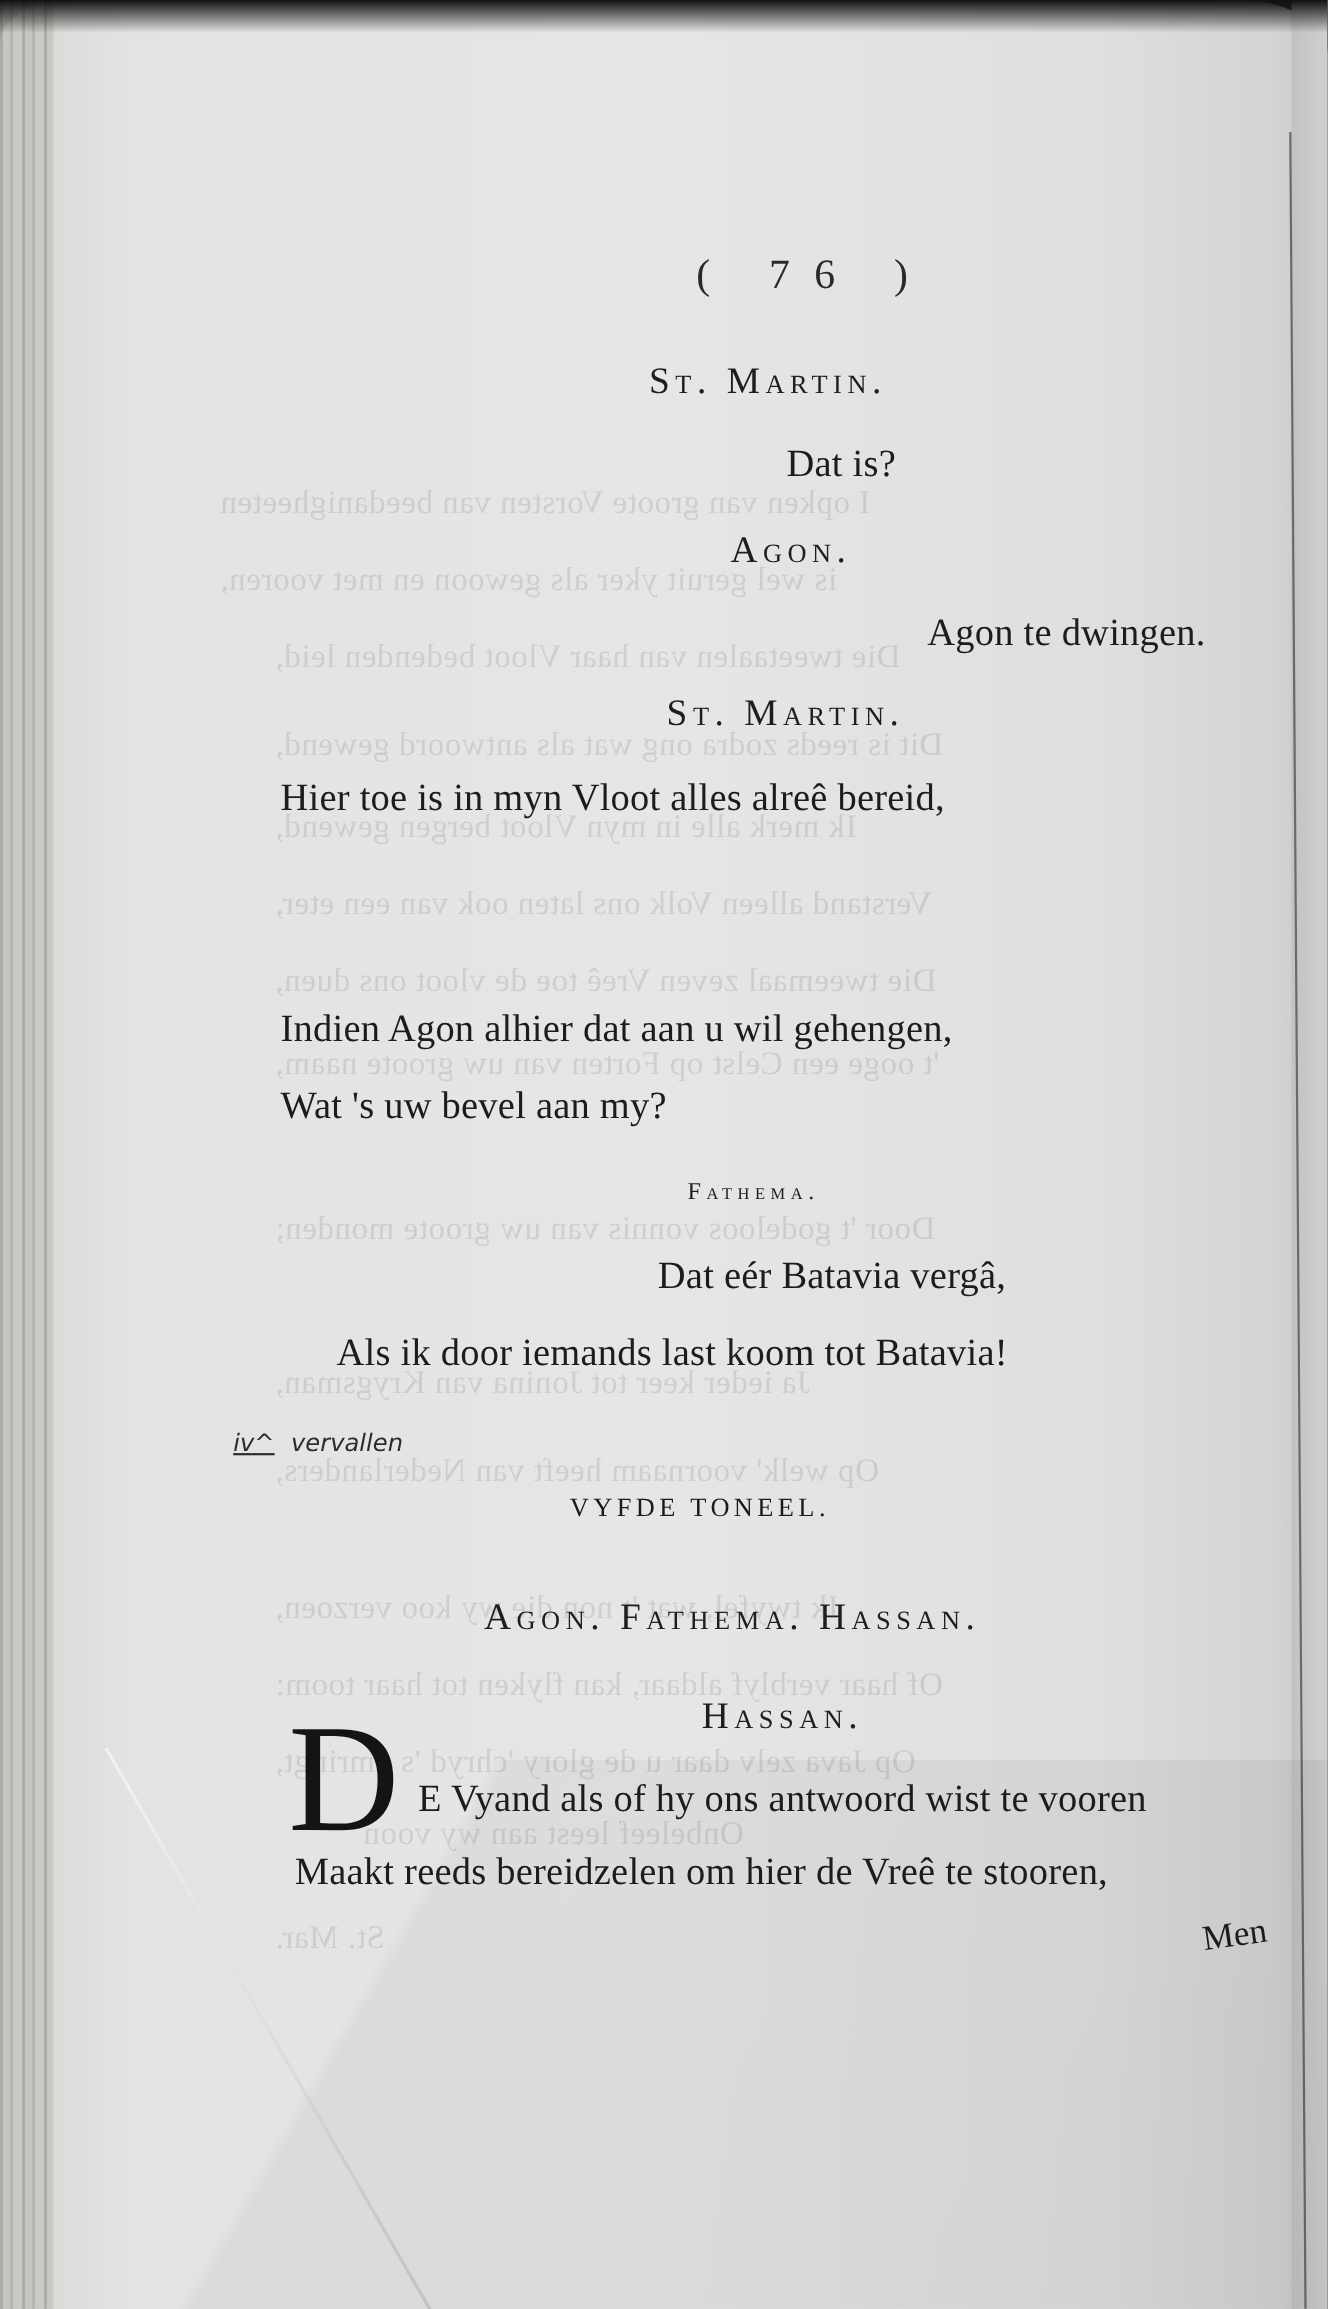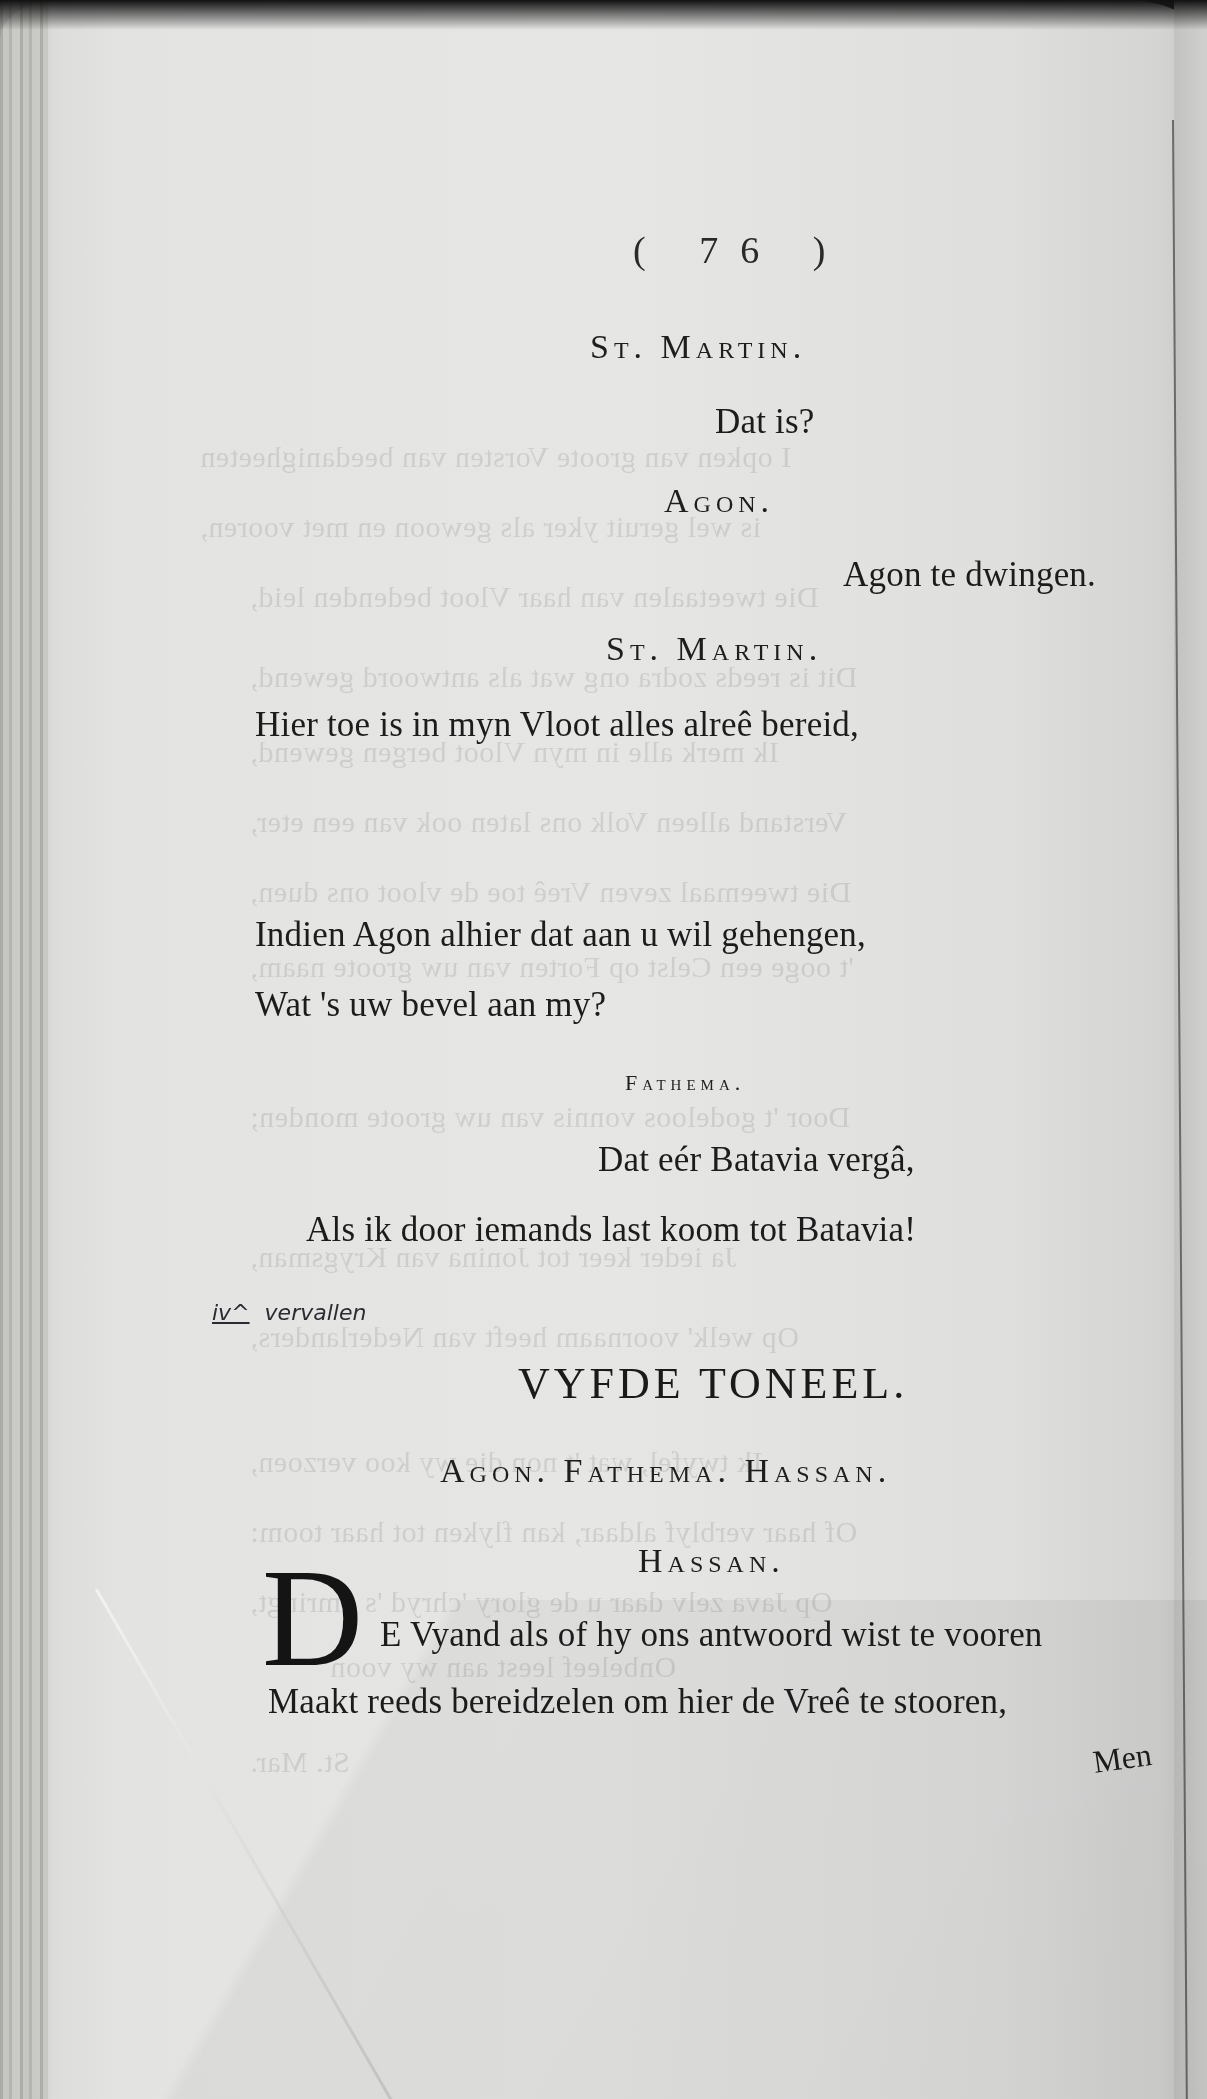--- a/index.html
+++ b/index.html
@@ -45,21 +45,21 @@
   .showthrough {
     position: absolute; color: #3a3a3a; opacity: 0.13; font-size: 30px;
     transform: scaleX(-1); white-space: nowrap; letter-spacing: 0.5px;
   }
   .t { position: absolute; color: #1c1c1c; white-space: nowrap; }
   .pagenum { font-size: 38px; letter-spacing: 22px; color: #2a2a2a; }
   .speaker {
     font-size: 34px; font-variant: small-caps; letter-spacing: 5px; color: #1e1e1e;
   }
   .verse { font-size: 35px; letter-spacing: 0.2px; }
-  .scene-title { font-size: 44px; letter-spacing: 4px; color: #1a1a1a; }
+  .scene-title { font-size: 24px; letter-spacing: 4px; color: #1a1a1a; }
   .dropcap { font-size: 140px; line-height: 1; color: #141414; }
   .hand { font-family: "DejaVu Sans", sans-serif; font-style: italic; font-size: 22px; color: #2b2b33; }
   .hand-underline { text-decoration: underline; font-style: italic; }
   .catch { font-size: 32px; transform: rotate(-8deg); }
 </style>
 </head>
 <body>
 
 <div class="page">
   <div class="spine"></div>

